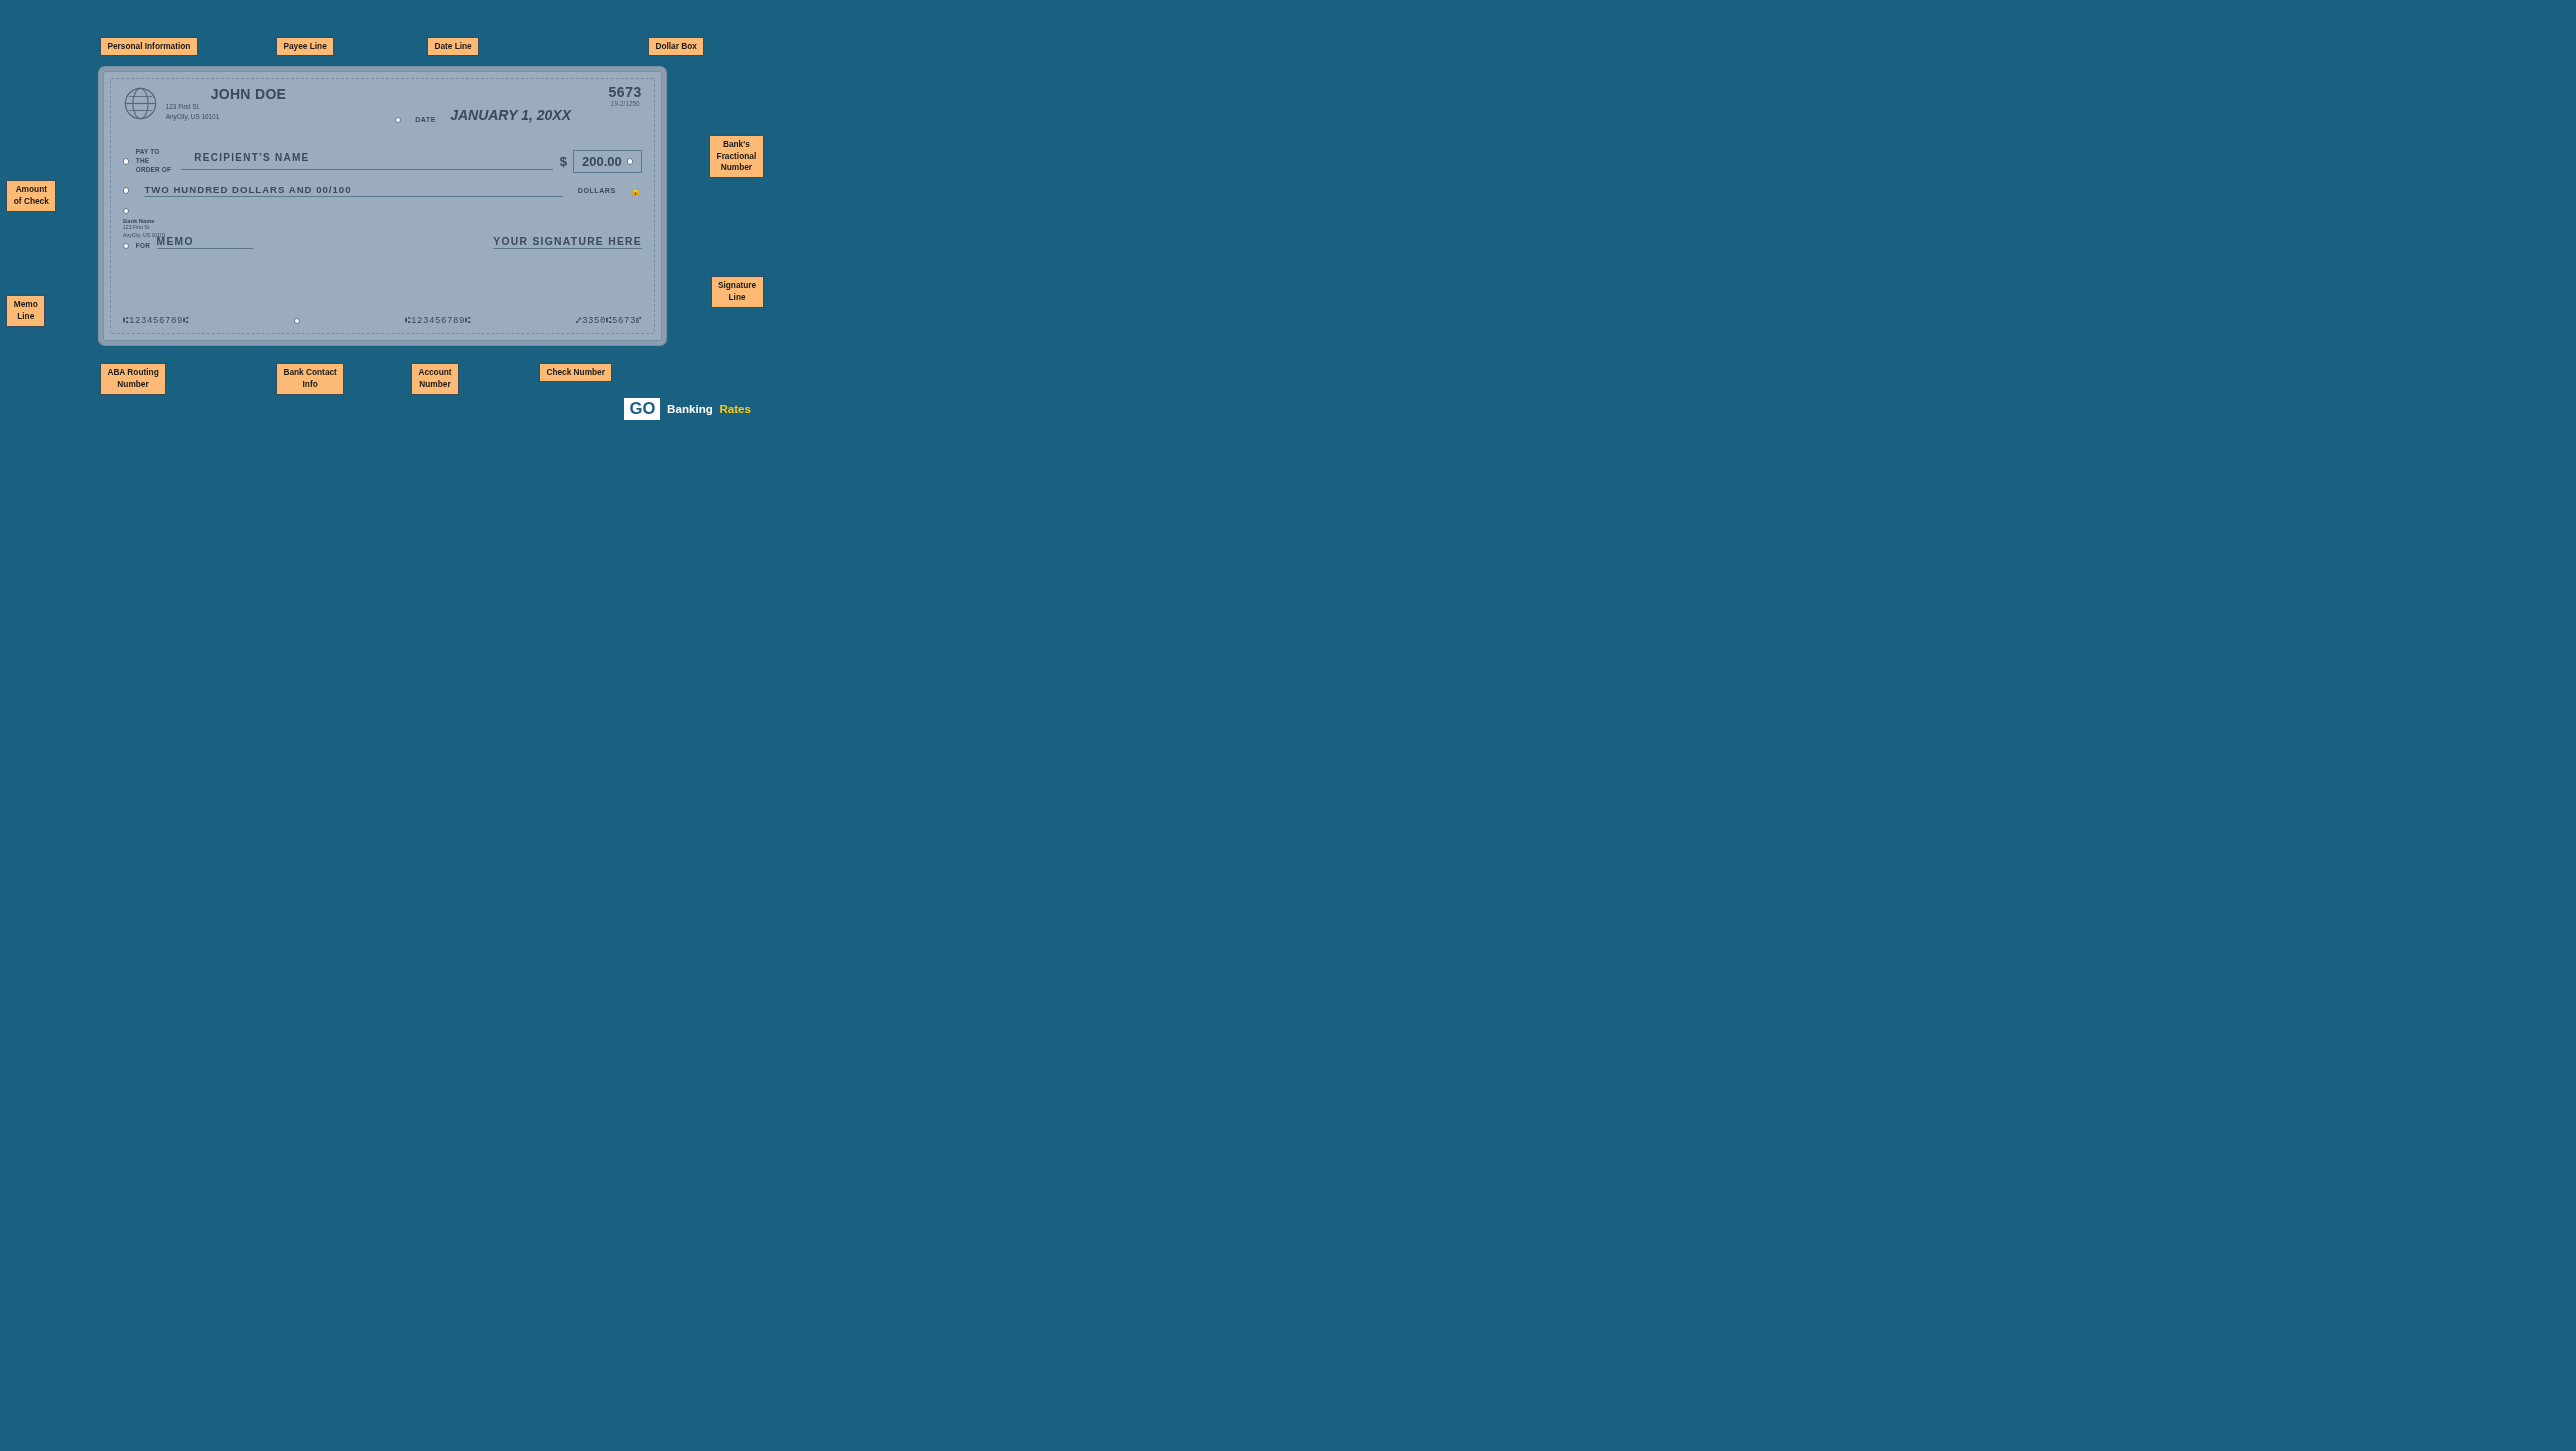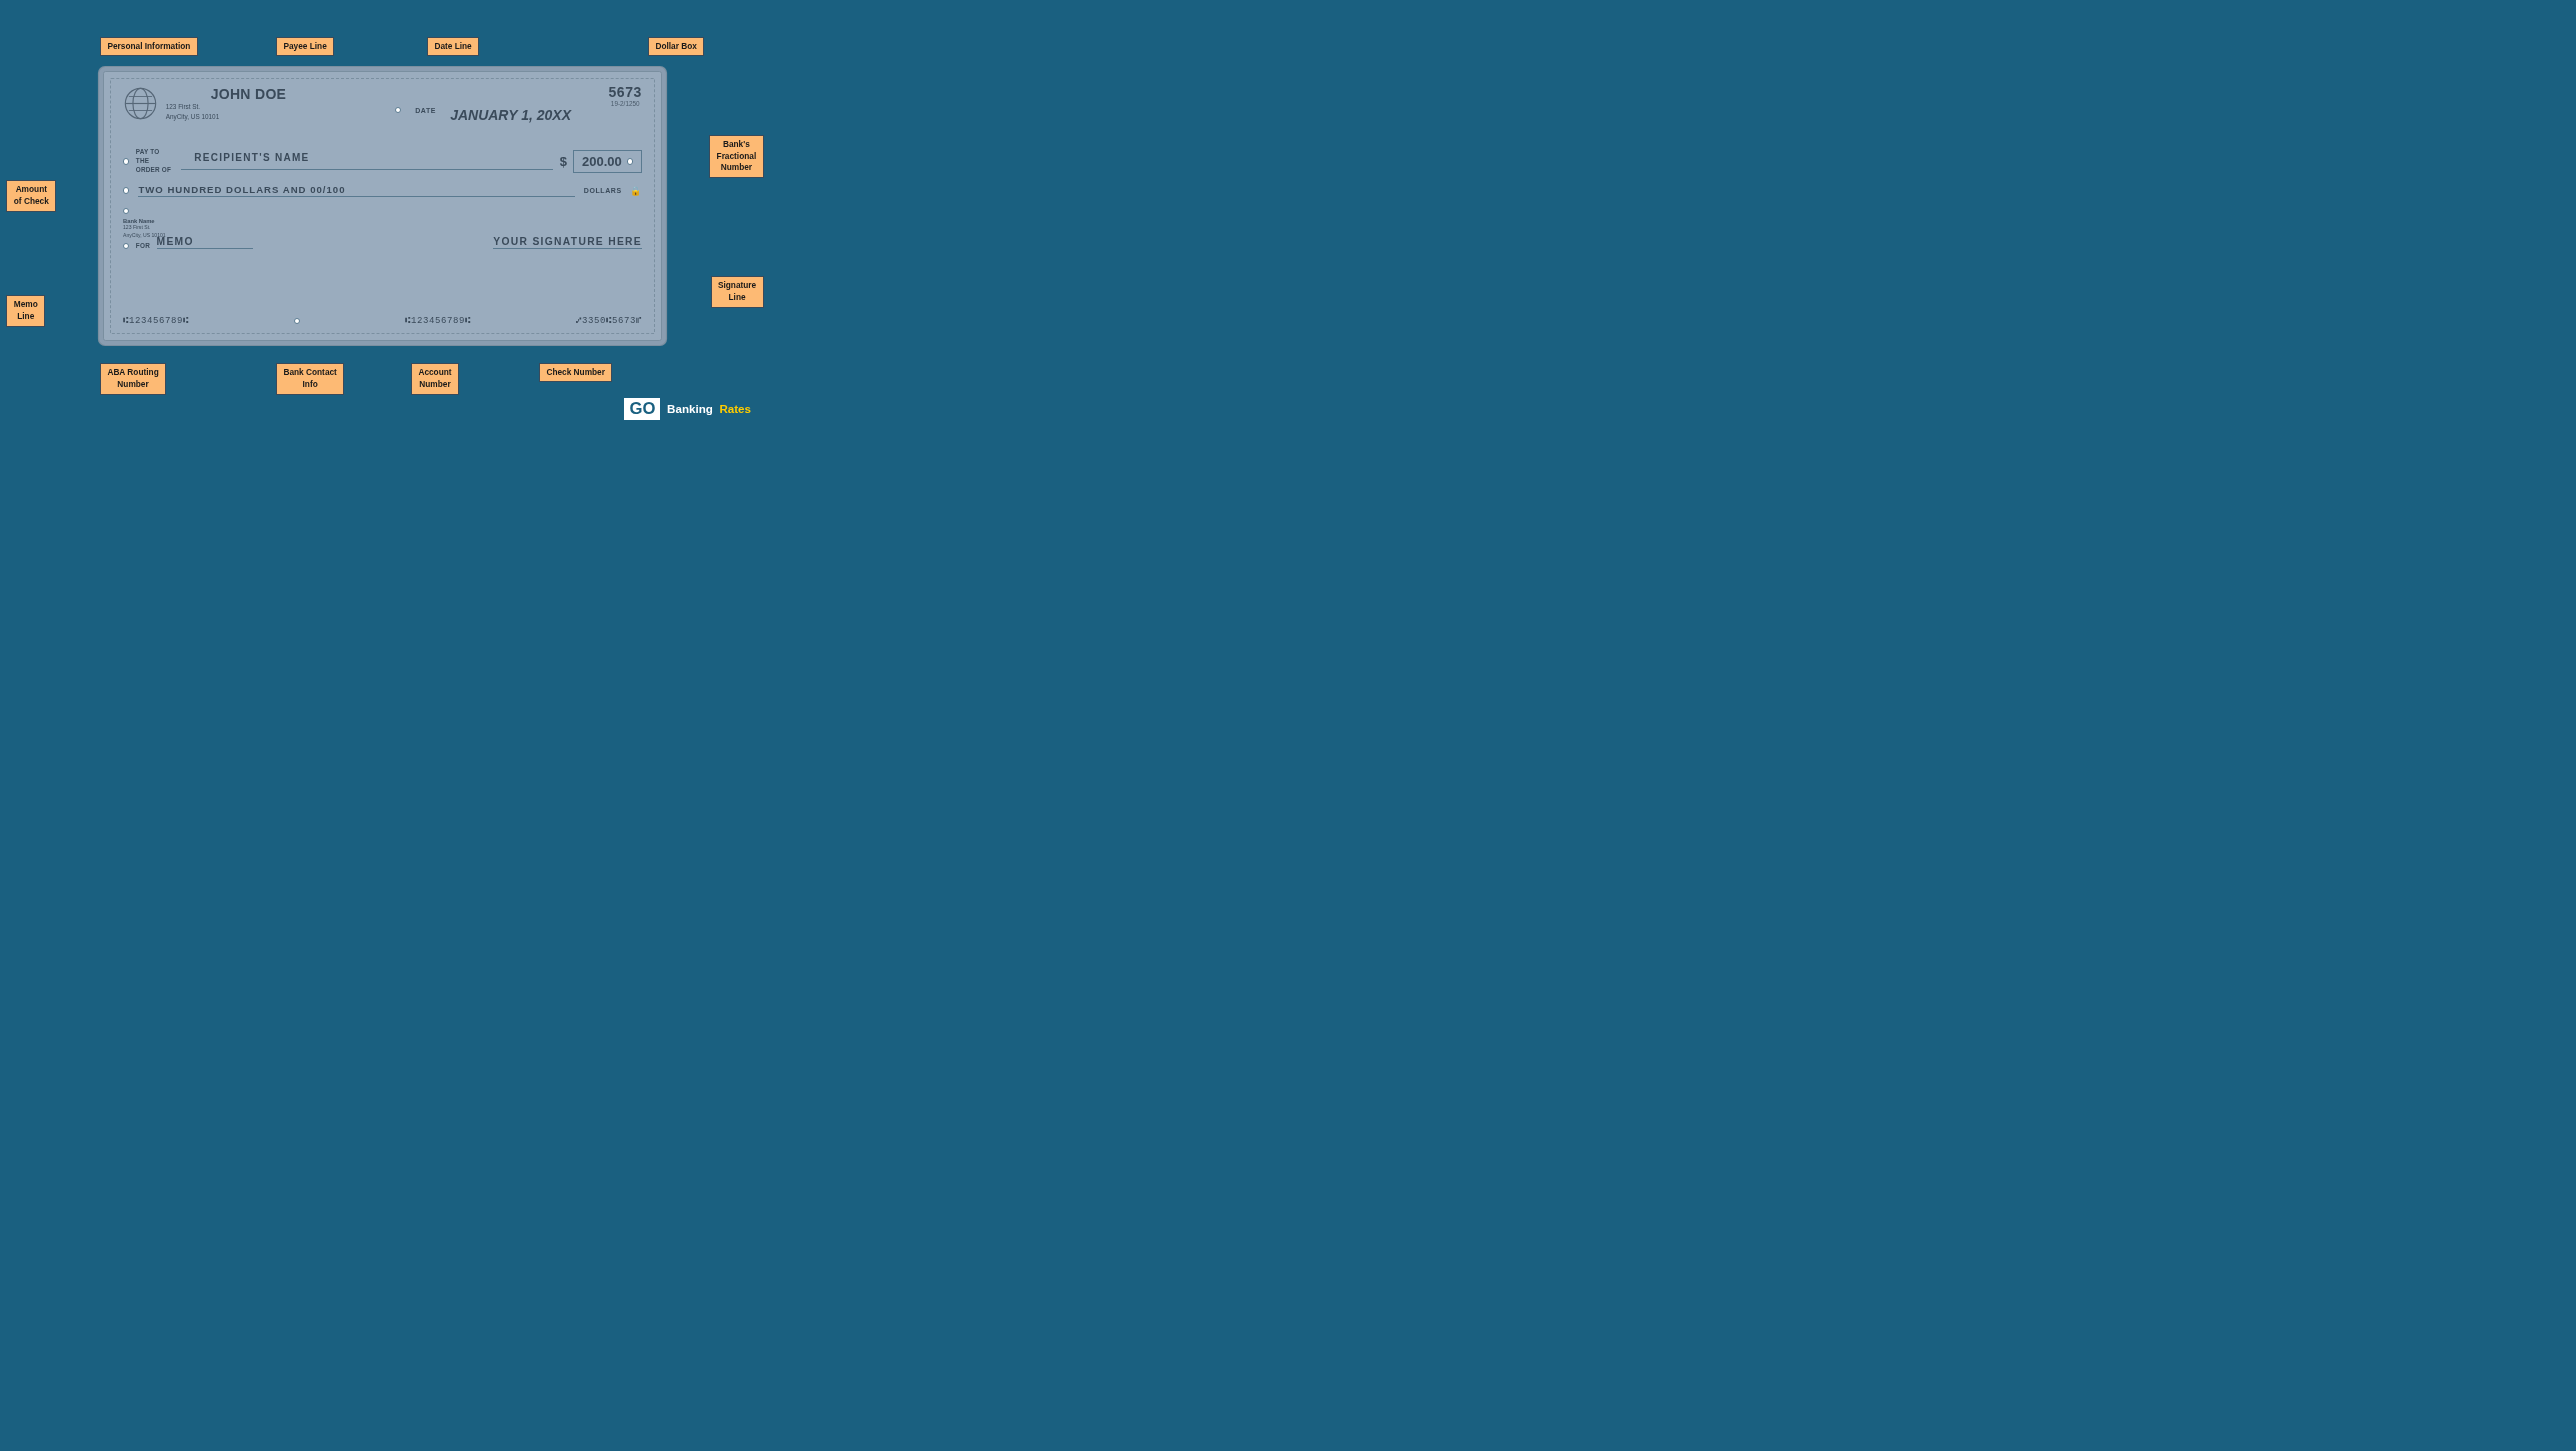--- a/index.html
+++ b/index.html
@@ -92,21 +92,21 @@
       font-size: 6.4px;
       line-height: 1.5;
     }
 
     
     .date-area {
       position: absolute;
       top: 35px;
       right: 90px;
       display: flex;
-      align-items: flex-start;
+      align-items: flex-end;
       gap: 14px;
     }
 
     .date-label {
       font-size: 7px;
       font-weight: bold;
       color: #3a4a5a;
       letter-spacing: 0.6px;
     }
 
@@ -184,21 +184,21 @@
     }
 
     
     .written-amount-area {
       position: absolute;
       top: 112px;
       left: 19px;
       right: 19px;
       display: flex;
       align-items: center;
-      gap: 9px;
+      gap: 15px;
     }
 
     .written-amount-text {
       font-size: 9.6px;
       font-weight: 600;
       color: #3a4a5a;
       letter-spacing: 1px;
       flex: 1;
       border-bottom: 1px solid #5a7a90;
       padding-bottom: 1.3px;

